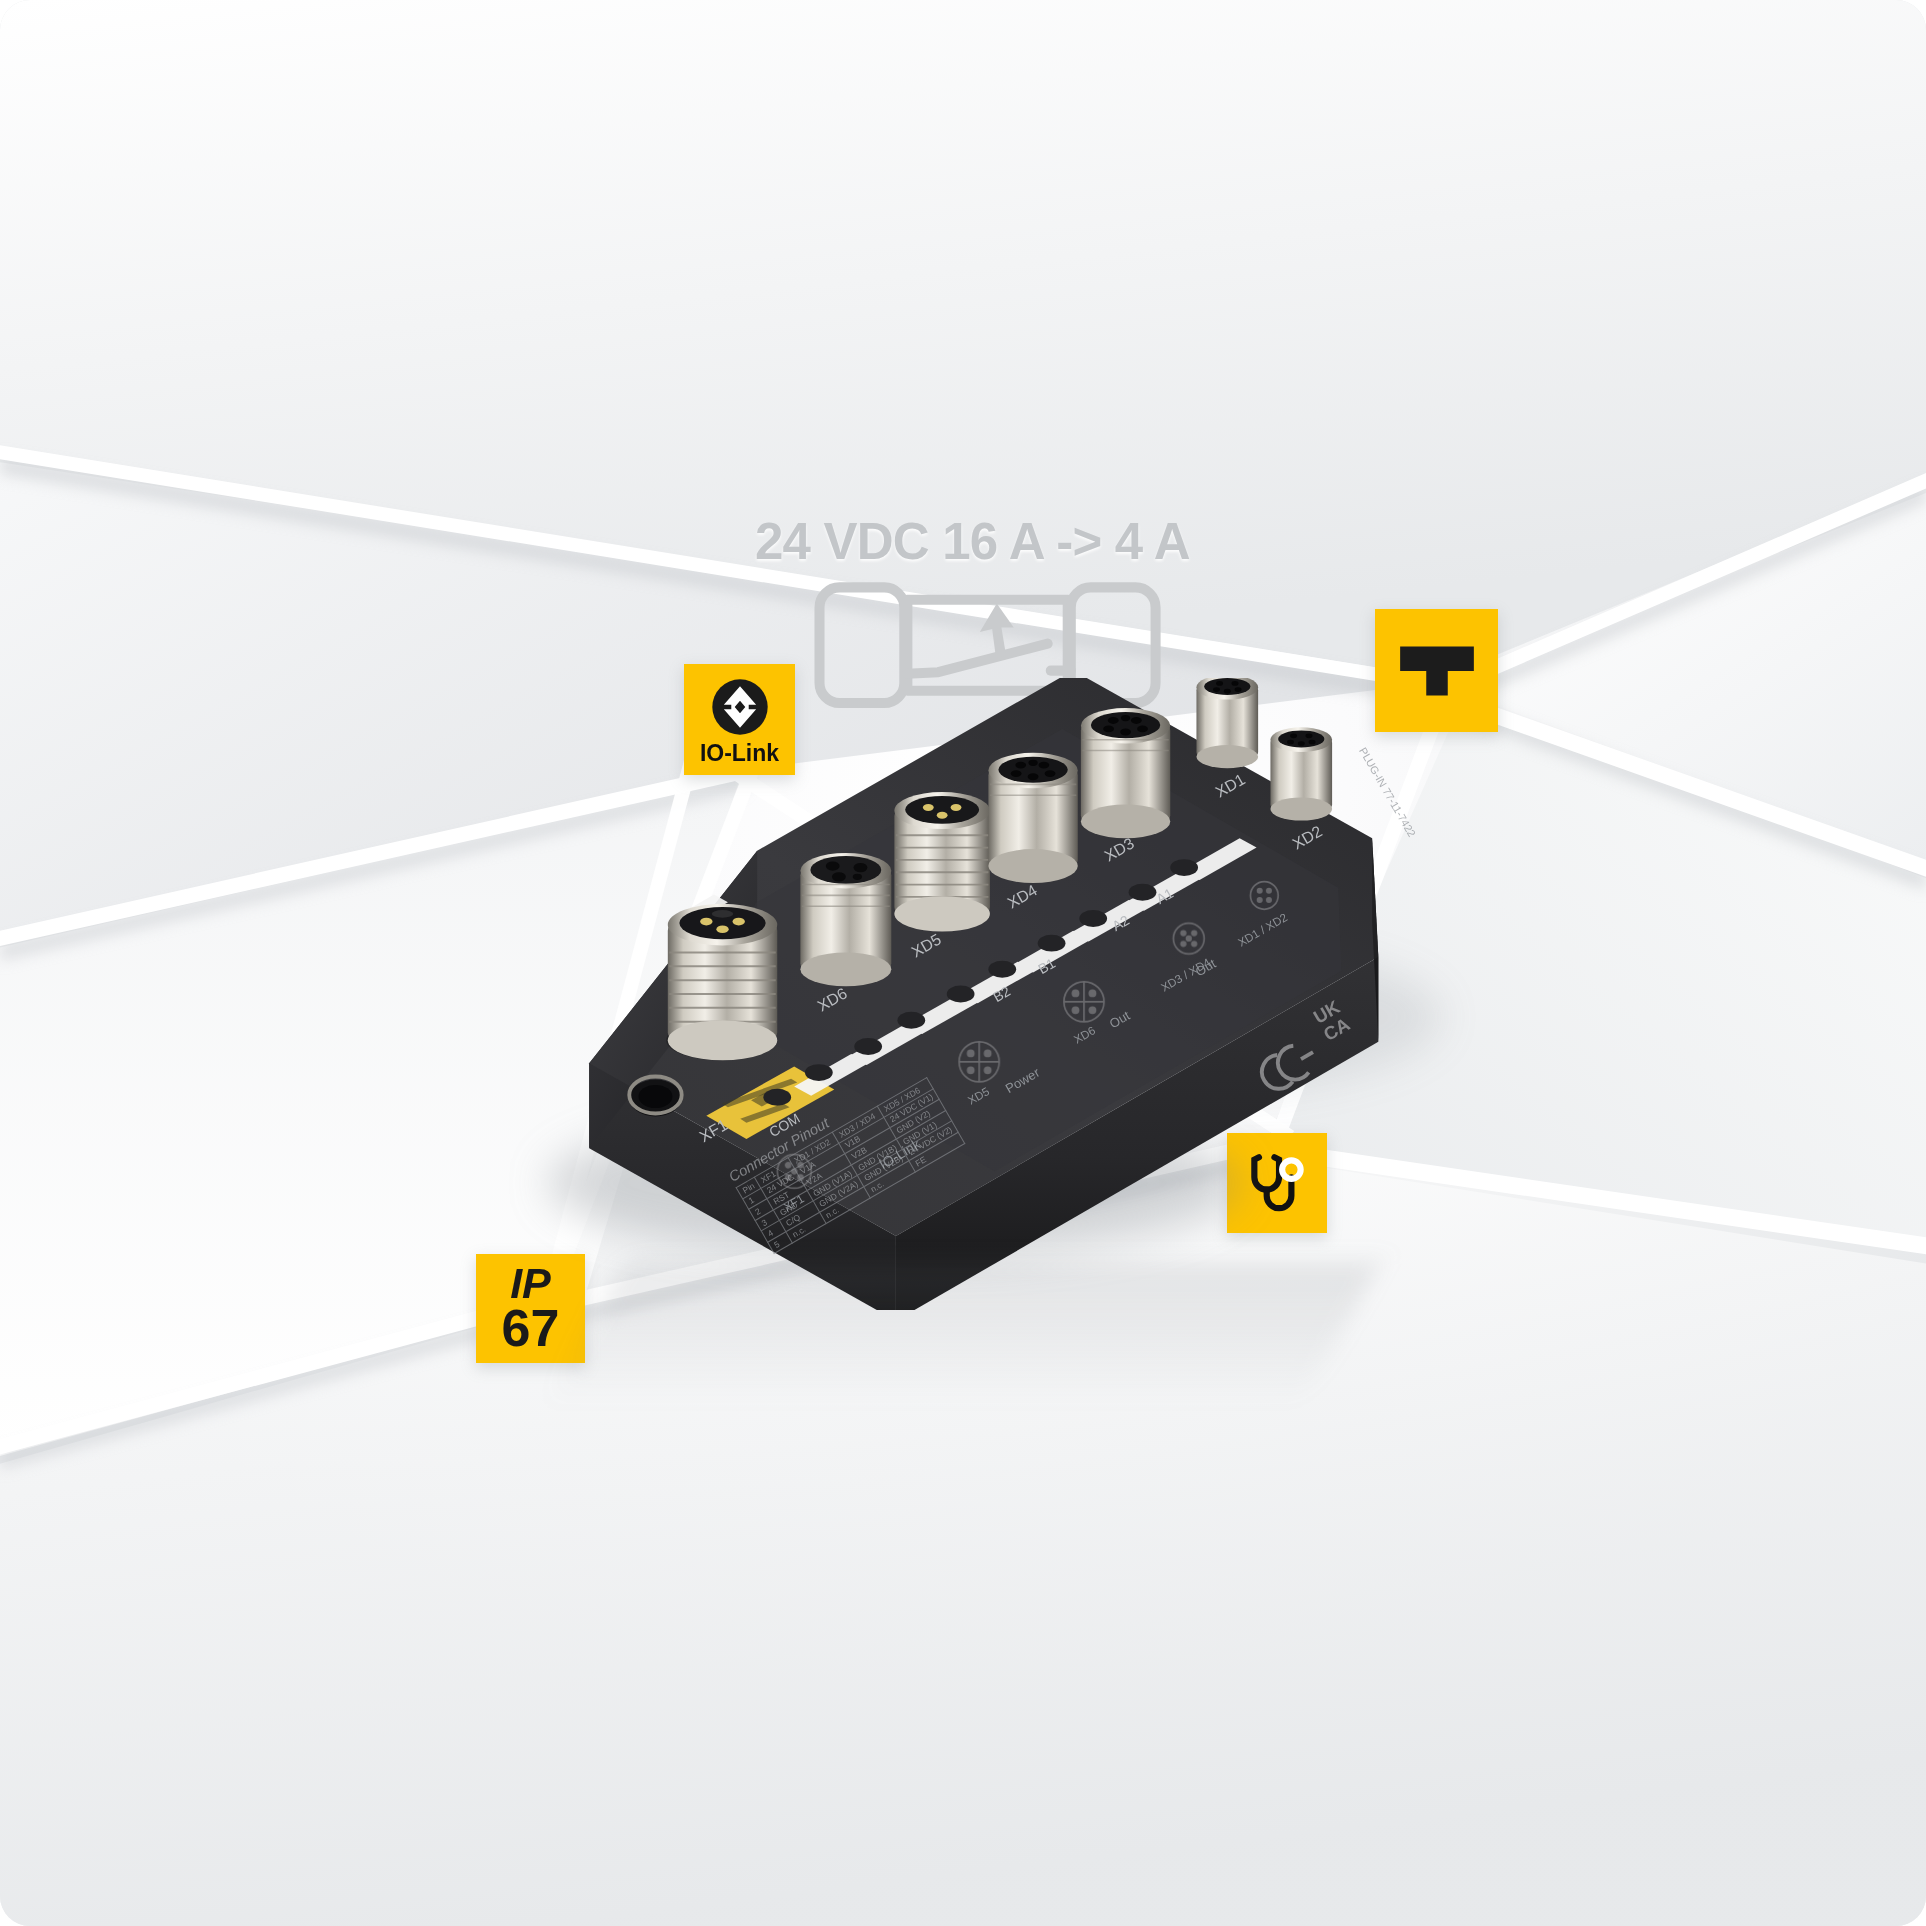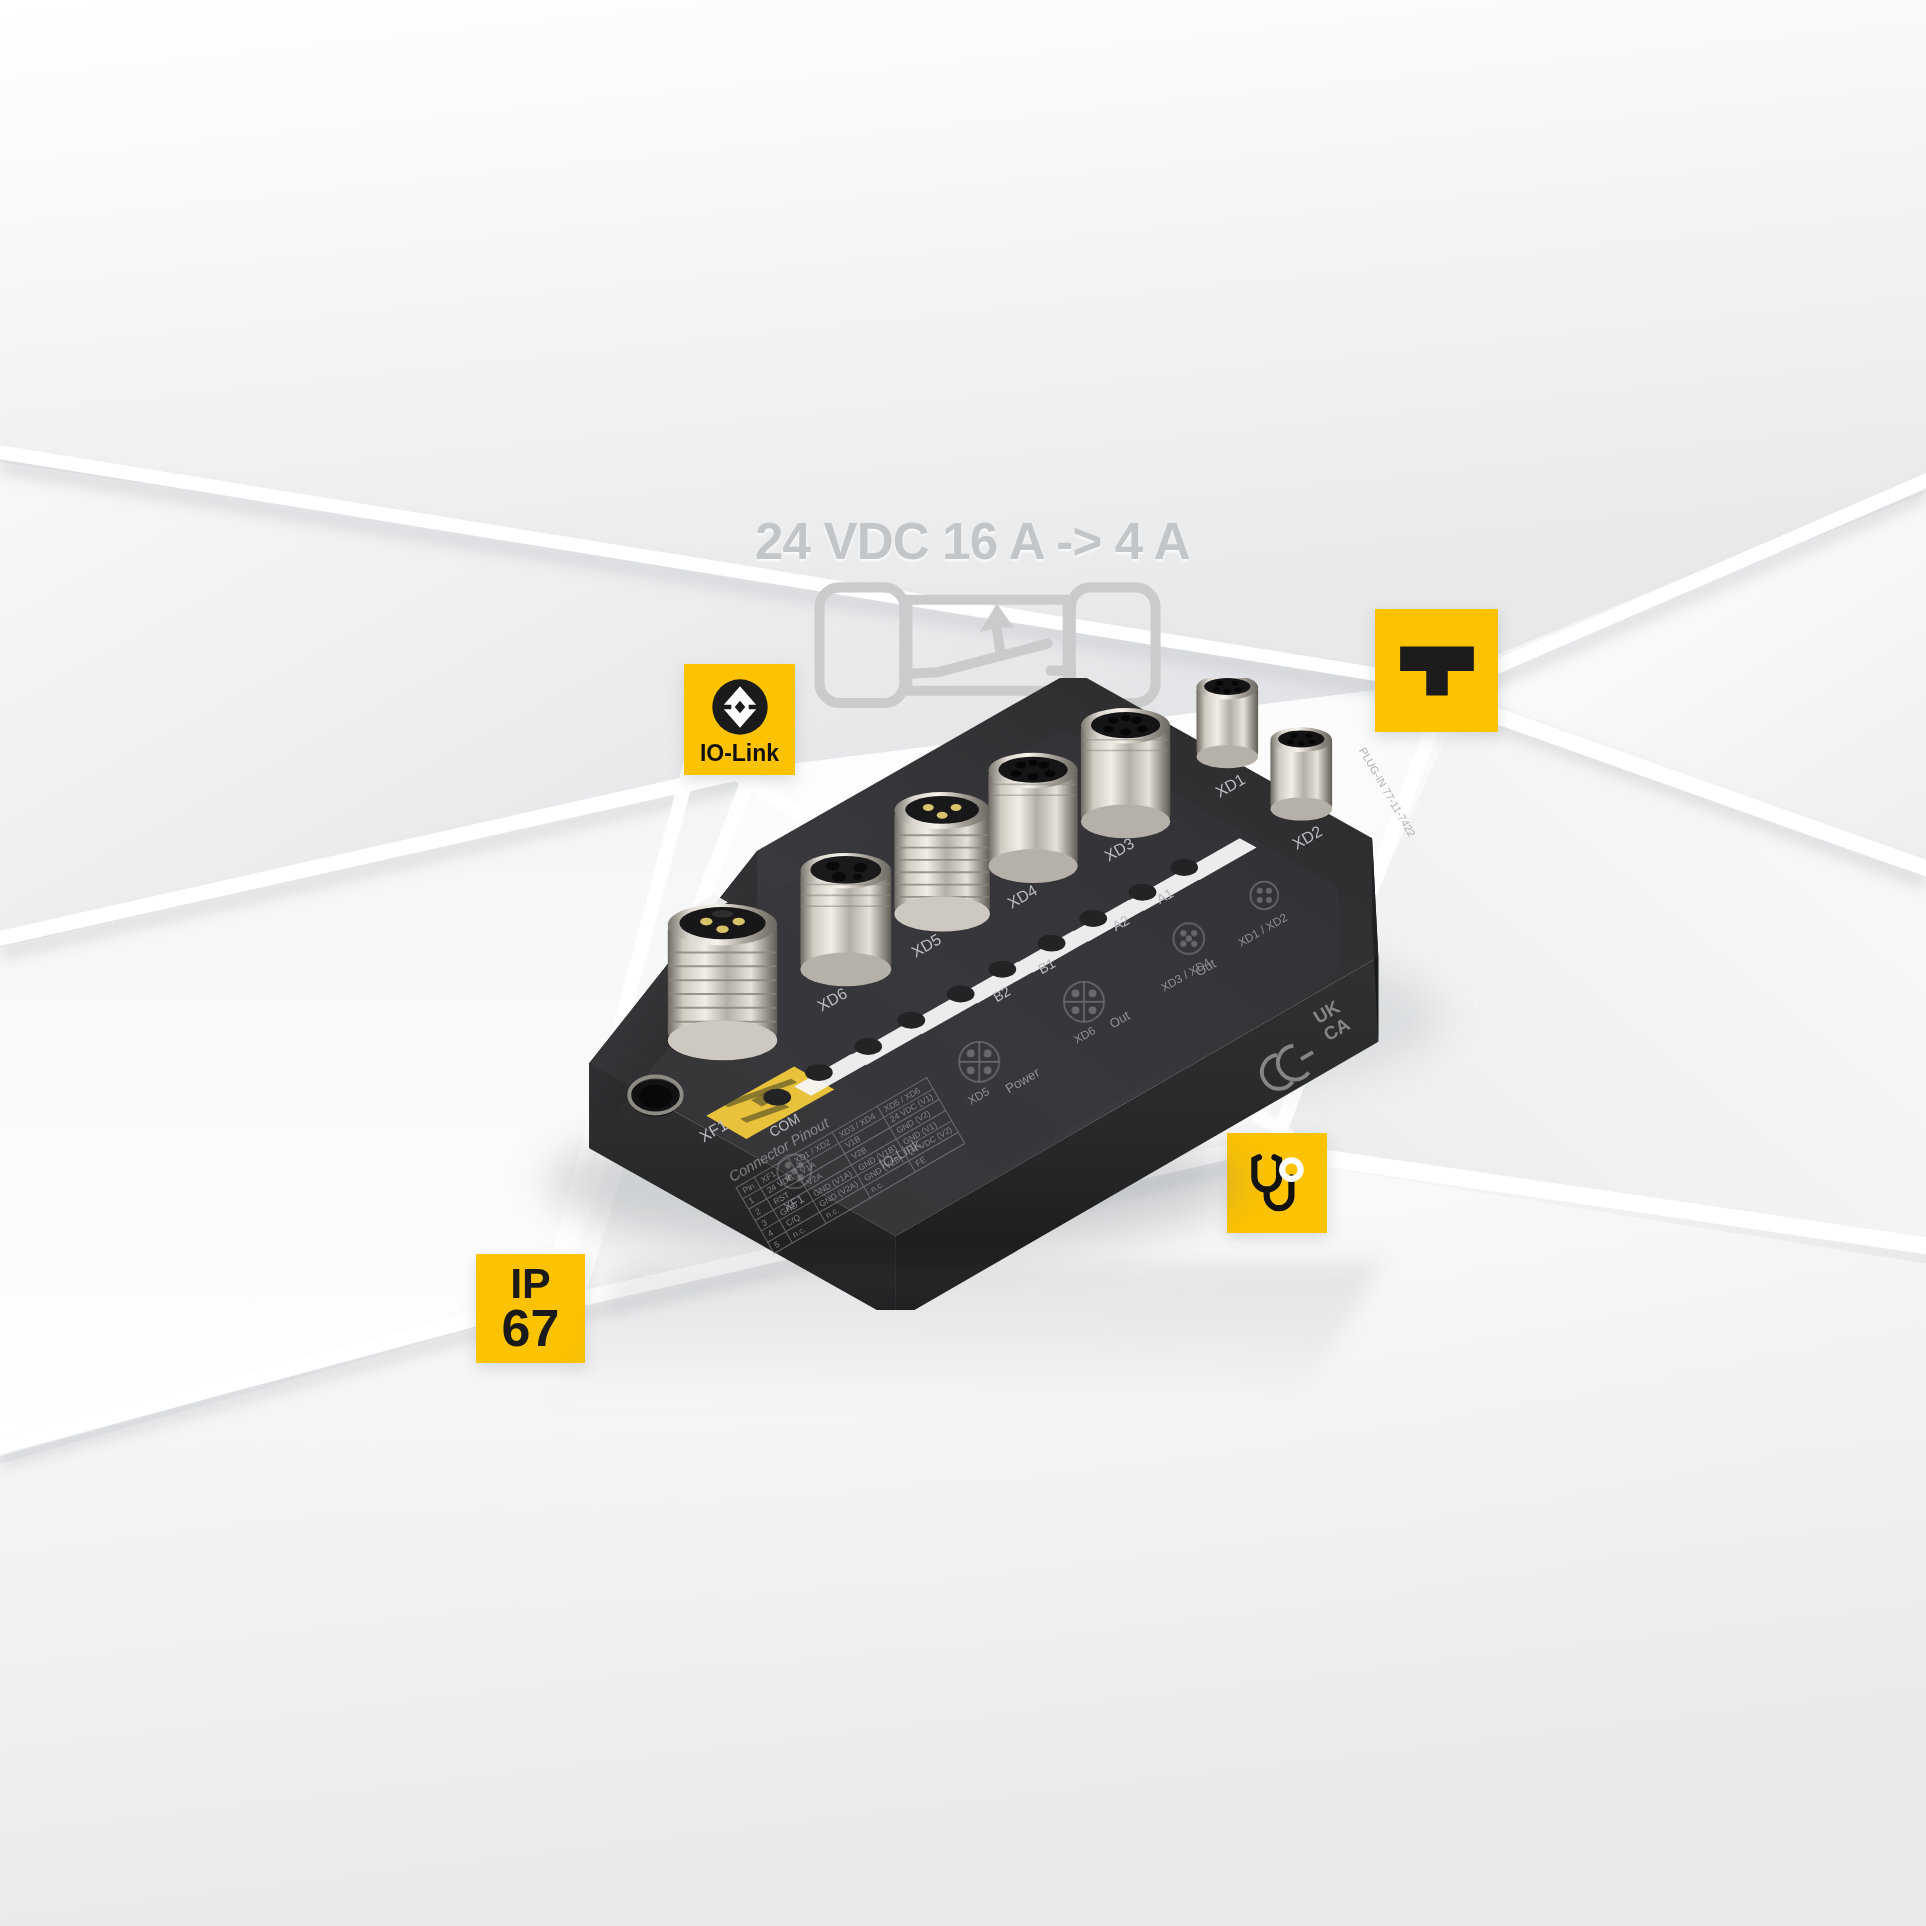--- a/index.html
+++ b/index.html
@@ -5,20 +5,21 @@
   html,body{margin:0;padding:0;}
   body{
     width:1926px;height:1926px;overflow:hidden;
     font-family:"Liberation Sans", sans-serif;
     background:#ffffff;
   }
   #stage{
     position:relative;width:1926px;height:1926px;overflow:hidden;
     background:
       radial-gradient(ellipse 1156px 925px at 52% 40%, #ffffff 0%, #fbfbfc 30%, #f2f3f4 62%, #e6e8ea 100%);
+    border-radius: 30px;
   }
   .bgfacets{position:absolute;inset:0;}
 
   
   .headline{
     position:absolute;
     font-weight:bold;
     color:#c3c6c9;
     letter-spacing:-0.8px;
     white-space:nowrap;
@@ -160,21 +161,21 @@
       <g fill="none" stroke="#111111" stroke-width="8" stroke-linecap="round">
         <path d="M22 12 L16 15 L16 38 A16 16 0 0 0 48 38 L48 15 L42 12"></path>
         <path d="M32 54 L32 62 A16 16 0 0 0 64 62 L64 38"></path>
       </g>
       <circle cx="64" cy="28" r="12" fill="none" stroke="#ffffff" stroke-width="8"></circle>
       <circle cx="64" cy="28" r="4.5" fill="#fdc300"></circle>
     </svg>
   </div>
 
   <div class="badge badge-ip" style="left:476px;top:1254px;width:109px;height:109px;">
-    <div class="ip-line" style="font-size:43px;">IP</div>
+    <div class="ip-line" style="font-size:43px;font-style:italic;">IP</div>
     <div class="ip-line" style="font-size:52px;">67</div>
   </div>
 
   <div id="product">
 
     <div class="shadowblob" style="left:-15.4px;top:432px;width:693px;height:146px;"></div>
     <div class="shadowblob" style="left:293px;top:262px;width:586px;height:154px;opacity:.55;"></div>
 
     <svg width="840" height="632" viewBox="0 0 1090 820" style="position:absolute;left:0;top:0;">
       <defs>

